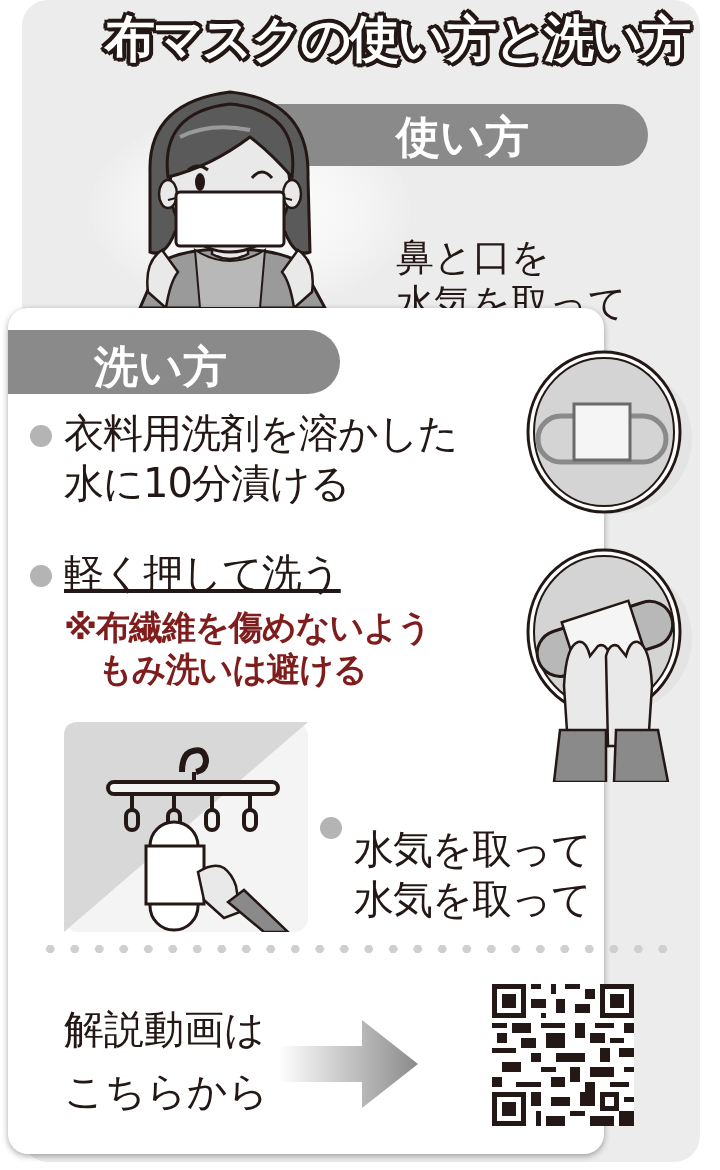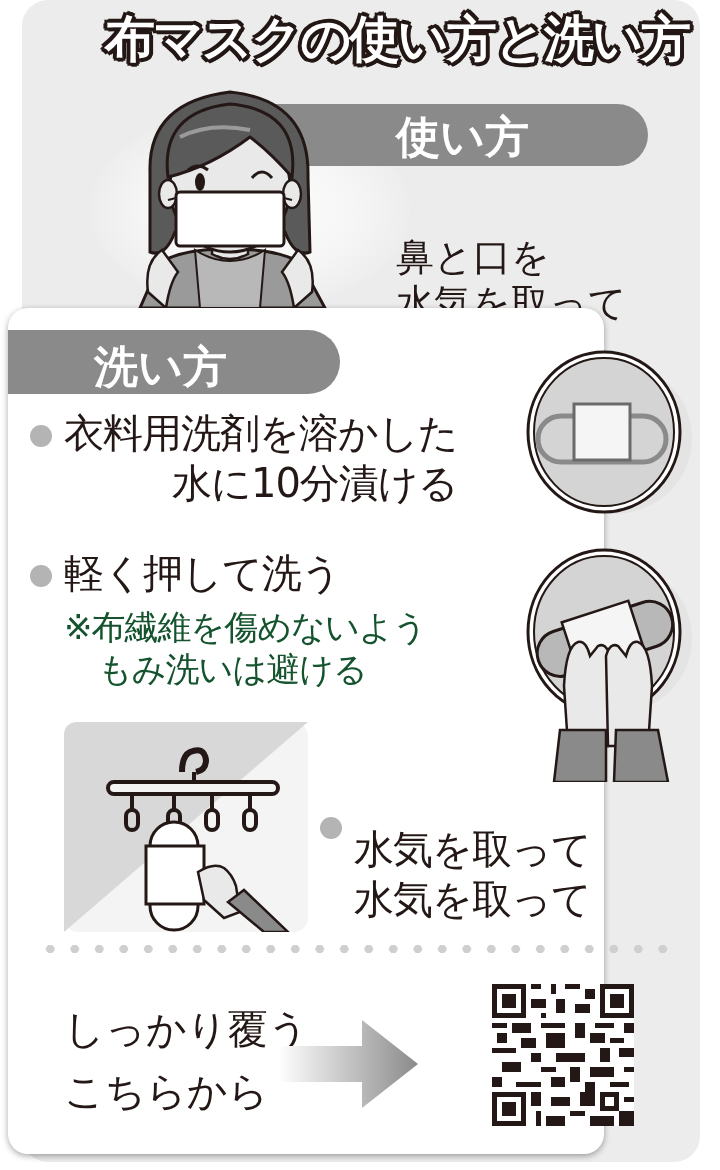--- a/index.html
+++ b/index.html
@@ -13,22 +13,22 @@
       3px 3px #231815,-3px 3px #231815,3px -3px #231815,-3px -3px #231815; margin-left: 37px;}
   .usage-glow{position:absolute;left:90px;top:110px;width:320px;height:200px;border-radius:50%;background:radial-gradient(ellipse at center,#ffffff 0%,#f6f6f6 45%,rgba(236,236,236,0) 75%);}
   .usage-bar{position:absolute;left:250px;top:104px;width:398px;height:62px;background:#8a8a8a;border-radius:0 31px 31px 0;}
   .usage-label{position:absolute;left:396px;top:108px;font-size:44px;font-weight:bold;color:#ffffff;}
   .usage-desc{position:absolute;left:396px;top:186px;font-size:38px;line-height:46px;color:#231815;margin-top:48px;}
   .woman{position:absolute;left:120px;top:82px;width:220px;height:226px;}
   .card{position:absolute;left:8px;top:308px;width:596px;height:846px;background:#ffffff;border-radius:20px;box-shadow:0 2px 6px rgba(0,0,0,0.35);}
   .wash-tab{position:absolute;left:0;top:22px;width:332px;height:64px;background:#8a8a8a;border-radius:0 32px 32px 0;}
   .wash-label{position:absolute;left:86px;top:30px;font-size:44px;font-weight:bold;color:#ffffff;}
   .bullet{position:absolute;width:22px;height:22px;border-radius:50%;background:#b4b4b4;}
-  .step-text{position:absolute;font-size:40px;line-height:50px;color:#231815;letter-spacing:-1px;text-align:right;}
-  .note-text{position:absolute;font-size:34px;line-height:42px;color:#14532d;letter-spacing:-1px;}
+  .step-text{position:absolute;font-size:40px;line-height:50px;color:#231815;letter-spacing:-1px;}
+  .note-text{position:absolute;font-size:34px;line-height:42px;color:#7f1d1d;letter-spacing:-1px;font-weight:bold;}
   .illust{position:absolute;}
   .dots{position:absolute;left:30px;top:636px;width:640px;height:10px;
     background-image:radial-gradient(circle,#cfcfcf 4px,transparent 4.5px);background-size:24.5px 10px;background-repeat:repeat-x;}
   .video-text{position:absolute;left:56px;top:690px;font-size:40px;line-height:62px;color:#231815;}
   .arrow{position:absolute;left:270px;top:712px;width:140px;height:88px;}
   .qr{position:absolute;left:484px;top:676px;width:142px;height:142px;}
 </style>
 </head>
 <body>
 
@@ -84,21 +84,21 @@
   </div>
   <svg class="illust" style="left:512px;top:38px;width:176px;height:172px;" viewBox="0 0 176 172">
     <ellipse cx="94" cy="92" rx="78" ry="76" fill="#e4e4e4"></ellipse>
     <ellipse cx="84" cy="86" rx="76" ry="80" fill="#ffffff" stroke="#231815" stroke-width="3"></ellipse>
     <ellipse cx="84" cy="86" rx="70" ry="74" fill="#d4d4d4" stroke="#231815" stroke-width="2"></ellipse>
     <rect x="18" y="70" width="128" height="46" rx="23" fill="none" stroke="#8a8a8a" stroke-width="5"></rect>
     <rect x="54" y="58" width="56" height="56" fill="#f5f5f5" stroke="#6a6a6a" stroke-width="3"></rect>
   </svg>
 
   <div class="bullet" style="left:22px;top:257px;"></div>
-  <div class="step-text" style="left:56px;top:240px;">軽く押して洗う</div>
+  <div class="step-text" style="left:56px;top:240px;text-decoration:underline;">軽く押して洗う</div>
   <div class="note-text" style="left:56px;top:298px;">
     <div>※布繊維を傷めないよう</div>
     <div style="padding-left:34px;">もみ洗いは避ける</div>
   </div>
   <svg class="illust" style="left:512px;top:238px;width:176px;height:236px;" viewBox="0 0 176 236">
     <ellipse cx="94" cy="92" rx="78" ry="76" fill="#e4e4e4"></ellipse>
     <ellipse cx="84" cy="86" rx="76" ry="82" fill="#ffffff" stroke="#231815" stroke-width="3"></ellipse>
     <ellipse cx="84" cy="86" rx="70" ry="76" fill="#d4d4d4" stroke="#231815" stroke-width="2"></ellipse>
     <g transform="rotate(-18 84 90)">
       <rect x="14" y="70" width="140" height="46" rx="23" fill="#b8b8b8" stroke="#231815" stroke-width="3"></rect>
@@ -133,21 +133,21 @@
   </svg>
   <div class="bullet" style="left:312px;top:509px;"></div>
   <div class="step-text" style="left:346px;top:516px;">
     <div>水気を取って</div>
     <div>水気を取って</div>
   </div>
 
   <div class="dots"></div>
 
   <div class="video-text">
-    <div>しっかり覆う</div>
+    <div>解説動画は</div>
     <div>こちらから</div>
   </div>
   <svg class="arrow" viewBox="0 0 140 88">
     <defs>
       <linearGradient id="ag" x1="0" x2="1" y1="0" y2="0">
         <stop offset="0" stop-color="#ffffff"></stop>
         <stop offset="1" stop-color="#8a8a8a"></stop>
       </linearGradient>
     </defs>
     <path d="M0 26 L84 26 L84 0 L140 44 L84 88 L84 62 L0 62 Z" fill="url(#ag)"></path>

